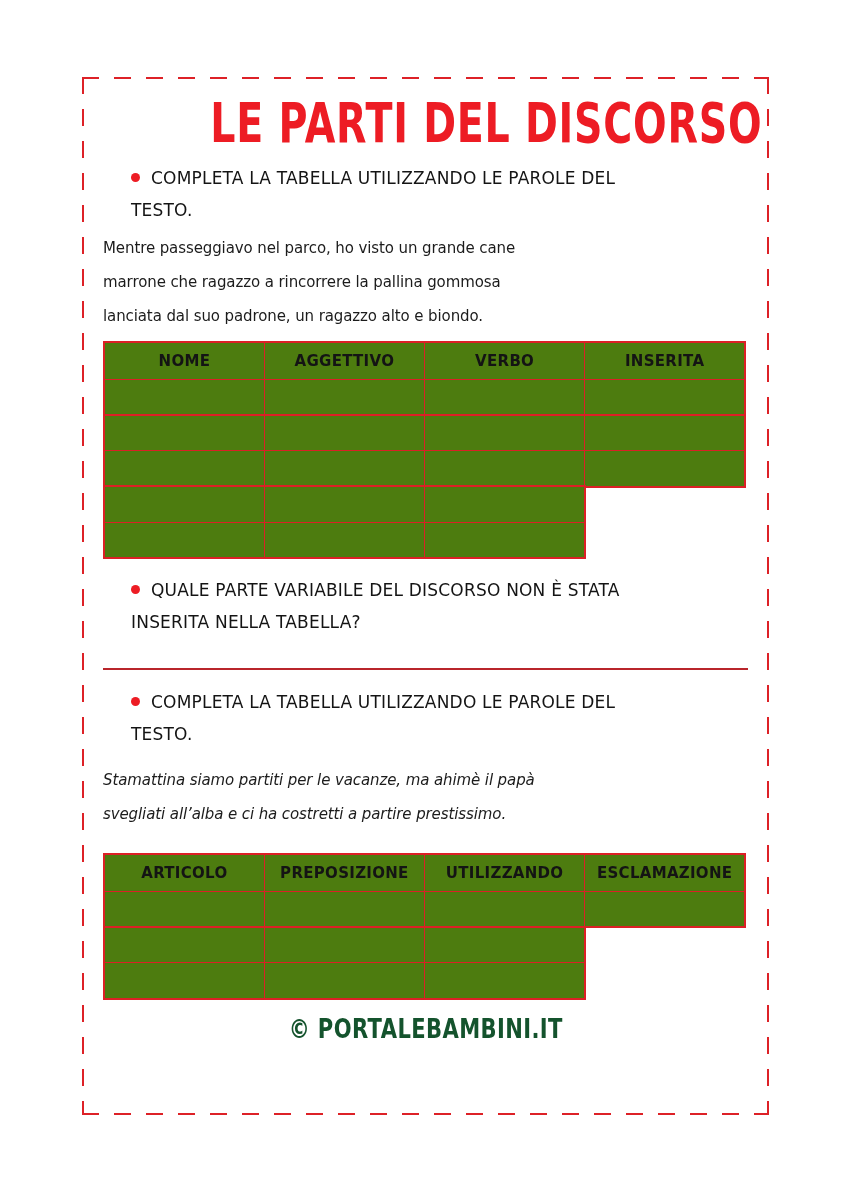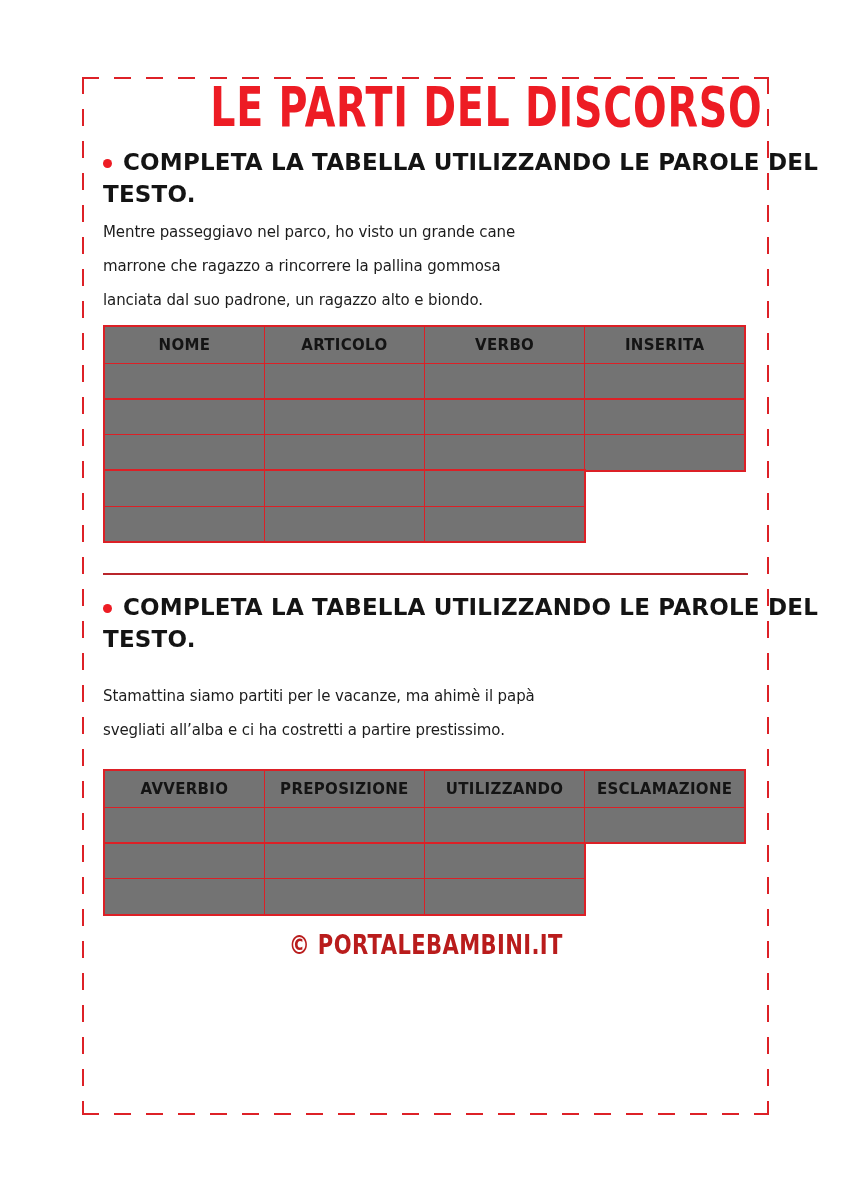--- a/index.html
+++ b/index.html
@@ -21,57 +21,57 @@
   .edge.h{left:0;width:100%;height:2px;
     background:repeating-linear-gradient(90deg,var(--dash) 0 17px,transparent 17px 32px);}
   .edge.v{top:0;height:100%;width:2px;
     background:repeating-linear-gradient(180deg,var(--dash) 0 17px,transparent 17px 32px);}
   .edge.top{top:0;}
   .edge.bottom{bottom:0;}
   .edge.left{left:0;}
   .edge.right{right:0;}
 
   h1.title{
-    height:60px;text-align:center;white-space:nowrap;
+    margin-top:16px;height:60px;text-align:center;white-space:nowrap;
     font-size:55px;line-height:60px;font-weight:800;color:var(--red);
     letter-spacing:1px;
   }
   h1.title .squeeze{display:inline-block;transform:scaleX(.72);transform-origin:center;}
 
-  .instruction{margin-top:9px;font-weight:700;font-size:23px;letter-spacing:.2px;}
+  .instruction{margin-top:9px;font-weight:400;font-size:17px;letter-spacing:.2px;margin-left:28px;}
   .instruction .iline{line-height:32px;height:32px;white-space:nowrap;}
   .bullet{
     display:inline-block;width:9px;height:9px;border-radius:50%;
     background:var(--red);margin-right:11px;vertical-align:2px;
   }
 
   .passage{margin-top:5px;font-size:15px;font-weight:400;letter-spacing:-.1px;color:#1c1c1c;}
   .passage .pline{line-height:34px;height:34px;white-space:nowrap;}
 
   .table-area{margin-top:8px;}
-  table.tbl{border-collapse:collapse;table-layout:fixed;border:2.5px solid var(--tbl);background:#737373;}
+  table.tbl{border-collapse:collapse;table-layout:fixed;border:2.5px solid var(--tbl);background:#4d7c0f;}
   table.tbl td,table.tbl th{border:1.5px solid var(--tbl);padding:0;}
   table.tbl th{
     font-family:"DejaVu Sans",sans-serif;font-weight:800;font-size:15px;
     letter-spacing:.3px;text-align:center;color:var(--ink);height:37px;
   }
   table.tbl td{height:36px;}
   table.w4{width:643px;}
   table.w3{width:483px;}
   table.stack{margin-top:-2.5px;}
 
   .question{margin-top:15px;}
   .answer-line{margin-top:30px;height:2px;width:100%;background:var(--line);}
   .instruction.second{margin-top:16px;}
-  .passage.second{margin-top:24px;}
+  .passage.second{margin-top:13px;font-style:italic;}
   .table-area.second{margin-top:22px;}
 
   .footer{
     margin-top:15px;text-align:center;white-space:nowrap;
-    font-size:27px;line-height:28px;font-weight:800;letter-spacing:.5px;color:#b91c1c;
+    font-size:27px;line-height:28px;font-weight:800;letter-spacing:.5px;color:#14532d;
   }
   .footer .squeeze{display:inline-block;transform:scaleX(.78);transform-origin:center;}
 </style>
 </head>
 <body>
 
 <div class="frame">
   <div class="edge h top"></div>
   <div class="edge h bottom"></div>
   <div class="edge v left"></div>
@@ -94,21 +94,21 @@
     <div class="pline">Mentre passeggiavo nel parco, ho visto un grande cane</div>
     <div class="pline">marrone che ragazzo a rincorrere la pallina gommosa</div>
     <div class="pline">lanciata dal suo padrone, un ragazzo alto e biondo.</div>
   </div>
 
   <div class="table-area">
     <table class="tbl w4">
       <tbody>
           <tr>
         <th>NOME</th>
-        <th>ARTICOLO</th>
+        <th>AGGETTIVO</th>
         <th>VERBO</th>
         <th>INSERITA</th>
       </tr>
       <tr>
         <td></td>
             <td></td>
             <td></td>
             <td></td>
       </tr>
     </tbody>
@@ -138,20 +138,28 @@
       </tr>
       <tr>
         <td></td>
             <td></td>
             <td></td>
       </tr>
     </tbody>
       </table>
   </div>
 
+  <div class="instruction question">
+    <div class="iline">
+      <span class="bullet"></span><span>QUALE PARTE VARIABILE DEL DISCORSO NON È STATA</span>
+    </div>
+    <div class="iline">
+      <span>INSERITA NELLA TABELLA?</span>
+    </div>
+  </div>
 
   <div class="answer-line"></div>
 
   <div class="instruction second">
     <div class="iline">
       <span class="bullet"></span><span>COMPLETA LA TABELLA UTILIZZANDO LE PAROLE DEL</span>
     </div>
     <div class="iline">
       <span>TESTO.</span>
     </div>
@@ -159,21 +167,21 @@
 
   <div class="passage second">
     <div class="pline">Stamattina siamo partiti per le vacanze, ma ahimè il papà</div>
     <div class="pline">svegliati all’alba e ci ha costretti a partire prestissimo.</div>
   </div>
 
   <div class="table-area second">
     <table class="tbl w4">
       <tbody>
           <tr>
-        <th>AVVERBIO</th>
+        <th>ARTICOLO</th>
         <th>PREPOSIZIONE</th>
         <th>UTILIZZANDO</th>
         <th>ESCLAMAZIONE</th>
       </tr>
       <tr>
         <td></td>
             <td></td>
             <td></td>
             <td></td>
       </tr>

